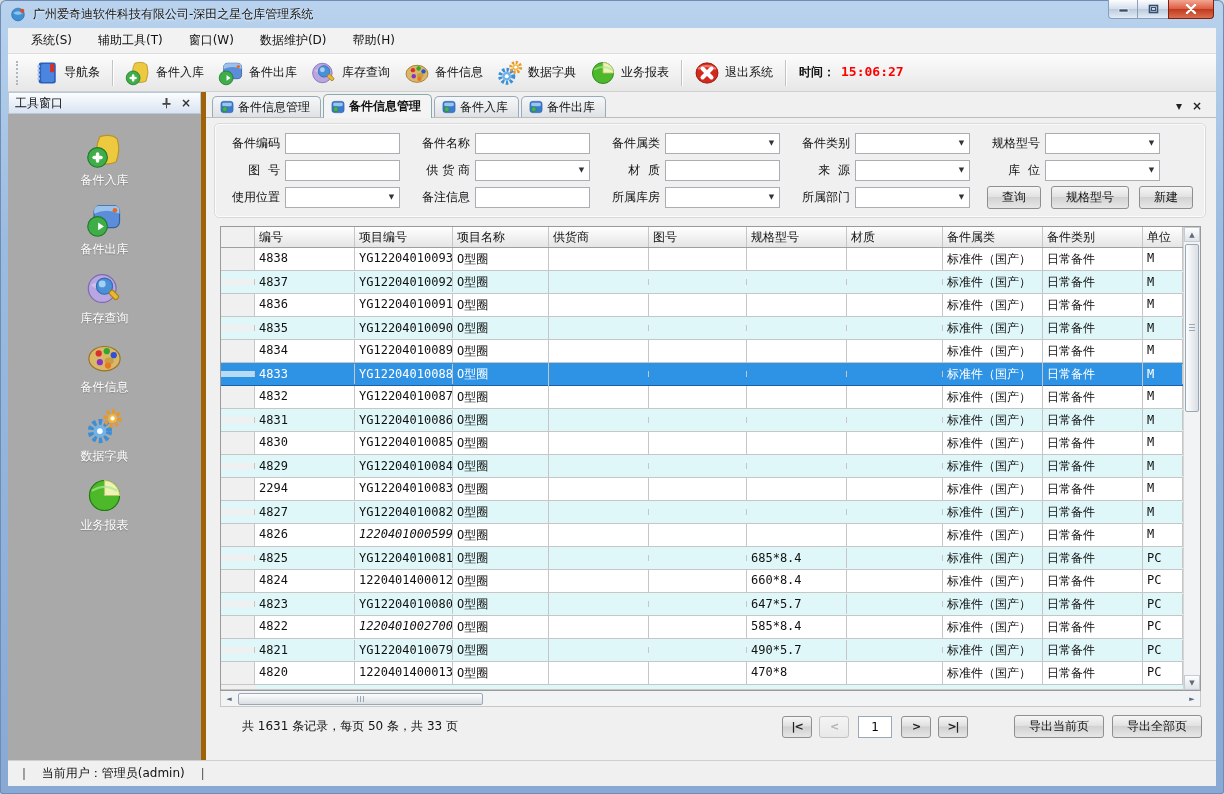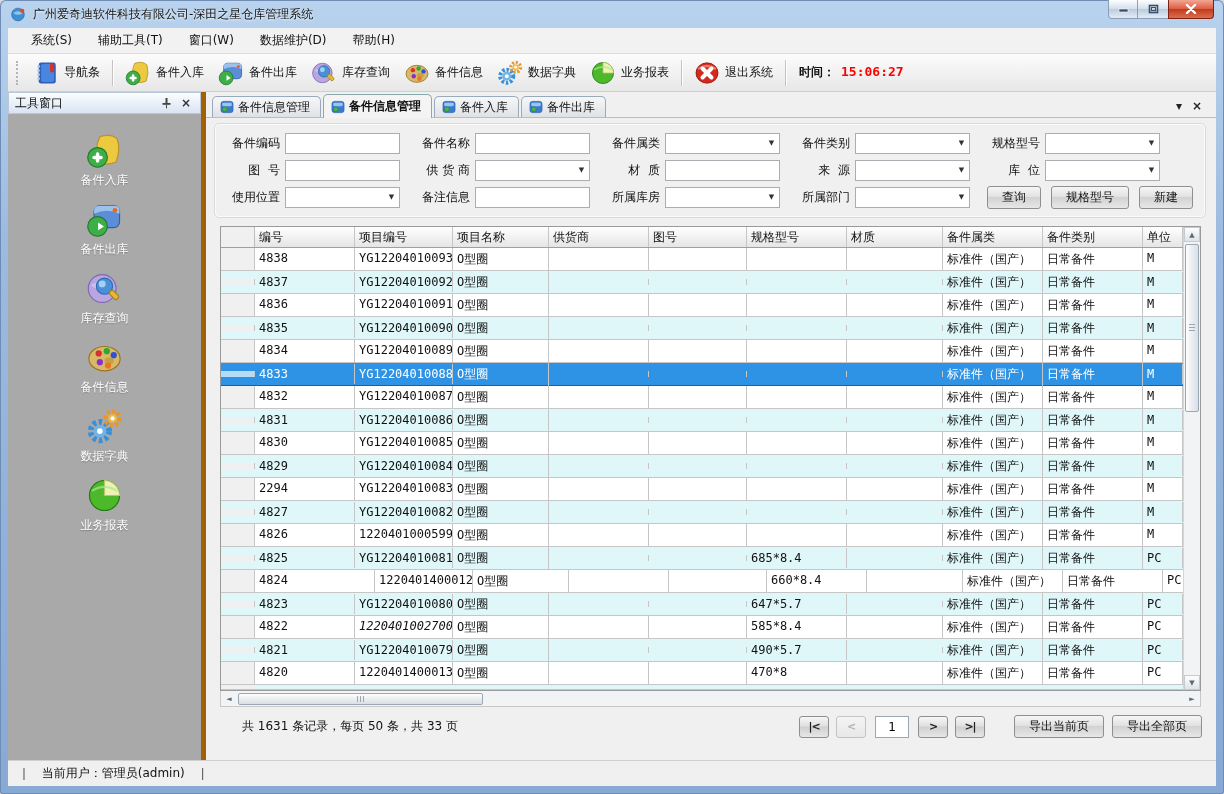--- a/index.html
+++ b/index.html
@@ -92,21 +92,21 @@
     background:repeating-linear-gradient(90deg,#9aa8b5 0 1px,transparent 1px 3px);}
   .hs-right{margin-left:auto;}
   
   .pager{display:flex;align-items:center;margin:8px 14px 0 14px;flex:0 0 auto;}
   .records{padding-left:22px;white-space:nowrap;}
   .pager-right{margin-left:auto;display:flex;align-items:center;gap:7px;}
   .navbtn{width:30px;height:22px;border:1px solid #8e8f8f;border-radius:3px;background:linear-gradient(#f6f6f6,#e0e0e0 45%,#d0d0d0 50%,#e6e6e6);
     display:flex;align-items:center;justify-content:center;font-weight:bold;font-size:11px;letter-spacing:-1px;color:#222;}
   .navbtn.disabled{color:#b3b3b3;border-color:#c3c3c3;background:linear-gradient(#f4f4f4,#e8e8e8);}
   .page-input{width:34px;height:22px;border:1px solid #9aa8b5;text-align:center;font:inherit;background:#fff;margin:0 2px;}
-  .export-group{display:flex;gap:8px;margin-left:22px;}
+  .export-group{display:flex;gap:8px;margin-left:39px;}
   
   .statusbar{height:26px;flex:0 0 auto;border-top:1px solid #cfcfcf;background:#f0f0f0;display:flex;align-items:center;gap:12px;padding:0 10px;white-space:nowrap;}
 </style>
 </head>
 <body>
 
 <div class="window">
   <div class="titlebar">
     <span class="icon" style="width:17px;height:17px" id="appicon">
         <svg viewBox="0 0 32 32">
@@ -651,21 +651,21 @@
                       <div class="td" style="width: 98px;"></div>
                       <div class="td" style="width: 100px;"></div>
                       <div class="td" style="width: 96px;"></div>
                       <div class="td" style="width: 100px;">标准件（国产）</div>
                       <div class="td" style="width: 100px;">日常备件</div>
                       <div class="td" style="width: 40px;">M</div>
                     </div>
                     <div class="trow">
                       <div class="td sel-col"></div>
                       <div class="td" style="width: 100px;">4826</div>
-                      <div class="td" style="width: 98px;">1220401000599</div>
+                      <div class="td" style="width: 98px; font-style: italic;">1220401000599</div>
                       <div class="td" style="width: 96px;">O型圈</div>
                       <div class="td" style="width: 100px;"></div>
                       <div class="td" style="width: 98px;"></div>
                       <div class="td" style="width: 100px;"></div>
                       <div class="td" style="width: 96px;"></div>
                       <div class="td" style="width: 100px;">标准件（国产）</div>
                       <div class="td" style="width: 100px;">日常备件</div>
                       <div class="td" style="width: 40px;">M</div>
                     </div>
                     <div class="trow alt">
@@ -676,21 +676,21 @@
                       <div class="td" style="width: 100px;"></div>
                       <div class="td" style="width: 98px;"></div>
                       <div class="td" style="width: 100px;">685*8.4</div>
                       <div class="td" style="width: 96px;"></div>
                       <div class="td" style="width: 100px;">标准件（国产）</div>
                       <div class="td" style="width: 100px;">日常备件</div>
                       <div class="td" style="width: 40px;">PC</div>
                     </div>
                     <div class="trow">
                       <div class="td sel-col"></div>
-                      <div class="td" style="width: 120px;">4824</div>
+                      <div class="td" style="width: 100px;">4824</div>
                       <div class="td" style="width: 98px;">1220401400012</div>
                       <div class="td" style="width: 96px;">O型圈</div>
                       <div class="td" style="width: 100px;"></div>
                       <div class="td" style="width: 98px;"></div>
                       <div class="td" style="width: 100px;">660*8.4</div>
                       <div class="td" style="width: 96px;"></div>
                       <div class="td" style="width: 100px;">标准件（国产）</div>
                       <div class="td" style="width: 100px;">日常备件</div>
                       <div class="td" style="width: 40px;">PC</div>
                     </div>

